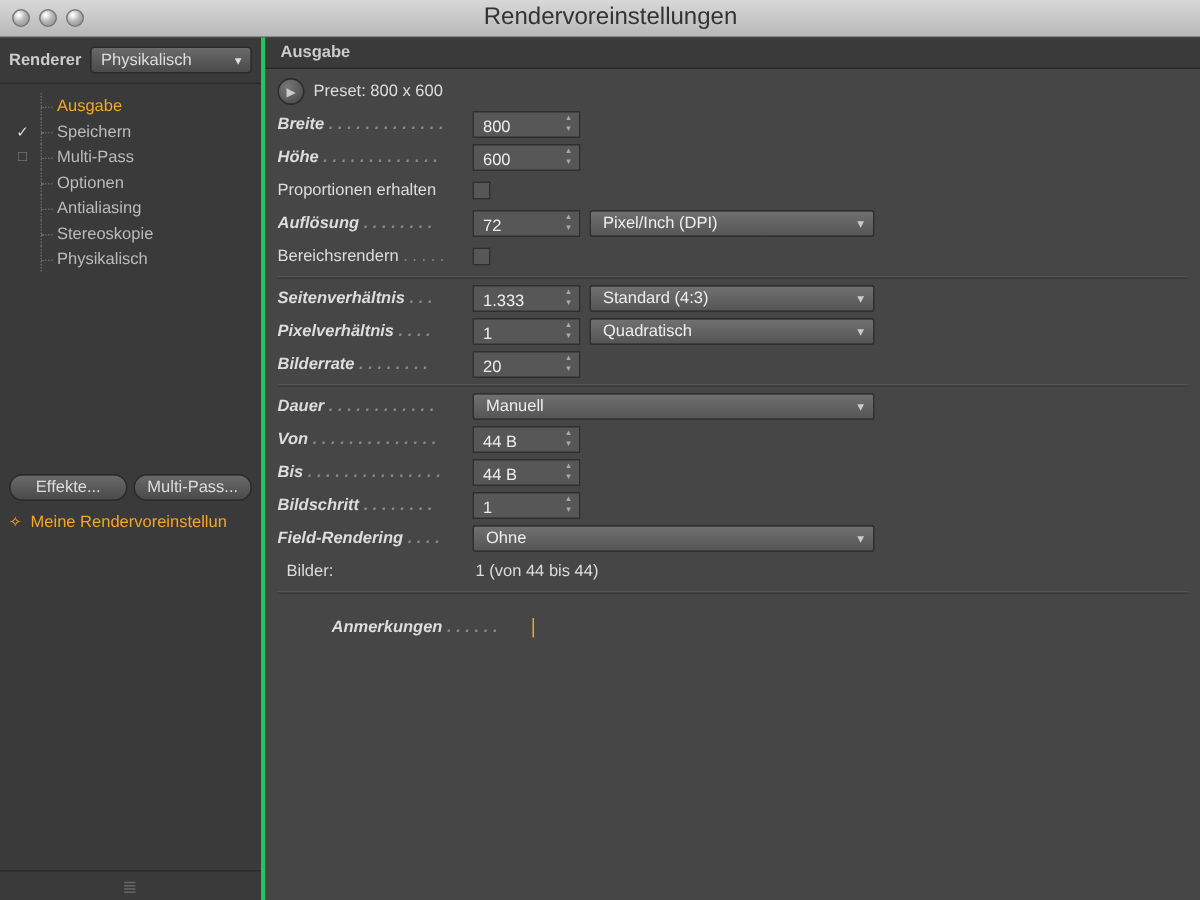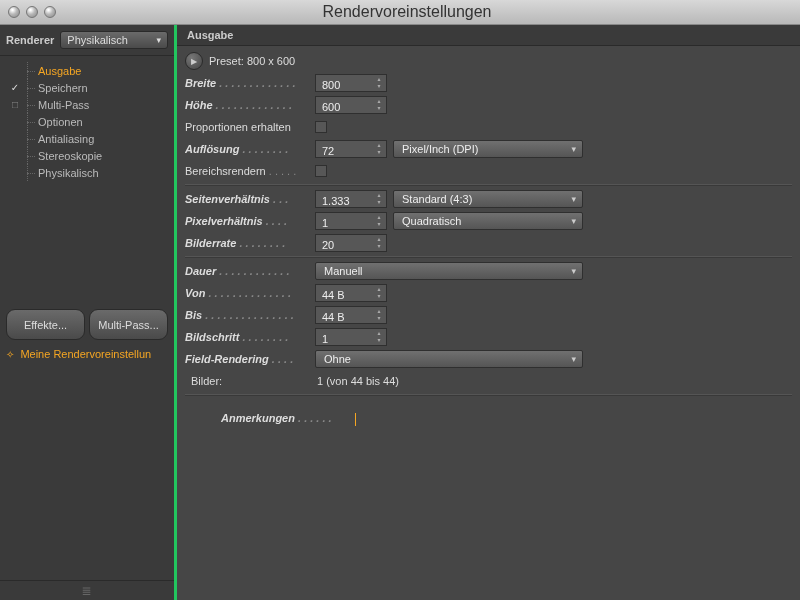--- a/index.html
+++ b/index.html
@@ -22,21 +22,21 @@
 
   .tree { padding: 6px 0 6px 8px; flex: 1; }
   .tree-item { display: flex; align-items: center; height: 17px; padding-left: 16px; position: relative; color: #bbb; cursor: default; }
   .tree-item::before { content: ""; position: absolute; left: 19px; top: 0; height: 100%; border-left: 1px dotted #666; }
   .tree-item .branch { position: absolute; left: 19px; width: 8px; border-top: 1px dotted #666; top: 50%; }
   .tree-item .label { margin-left: 14px; }
   .tree-item.selected .label { color: #f5a623; }
   .tree-check { position: absolute; left: 0px; width: 14px; text-align: center; font-size: 10px; color: #ddd; }
 
   .sidebar-buttons { display: flex; gap: 4px; padding: 4px 6px; }
-  .sb-btn { flex: 1; background: linear-gradient(#6a6a6a,#4a4a4a); border: 1px solid #2a2a2a; border-radius: 9px; height: 31px; color: #ddd; display: flex; align-items: center; justify-content: center; font-size: 10px; margin-top: 25px; }
+  .sb-btn { flex: 1; background: linear-gradient(#6a6a6a,#4a4a4a); border: 1px solid #2a2a2a; border-radius: 9px; height: 18px; color: #ddd; display: flex; align-items: center; justify-content: center; font-size: 10px; margin-top: 25px; }
 
   .sidebar-bottom { padding: 4px 6px 8px 6px; display: flex; align-items: center; gap: 6px; }
   .sidebar-bottom .icon { color: #f5a623; font-size: 10px; }
   .sidebar-bottom .name { color: #f5a623; font-size: 11px; white-space: nowrap; overflow: hidden; }
 
   .sidebar-resize { height: 20px; display:flex; align-items:center; justify-content:center; color:#666; border-top:1px solid #2a2a2a;}
   .sidebar-resize span { font-size: 12px; letter-spacing: 1px; }
 
   
   .content { flex: 1; background: #464646; display: flex; flex-direction: column; }

